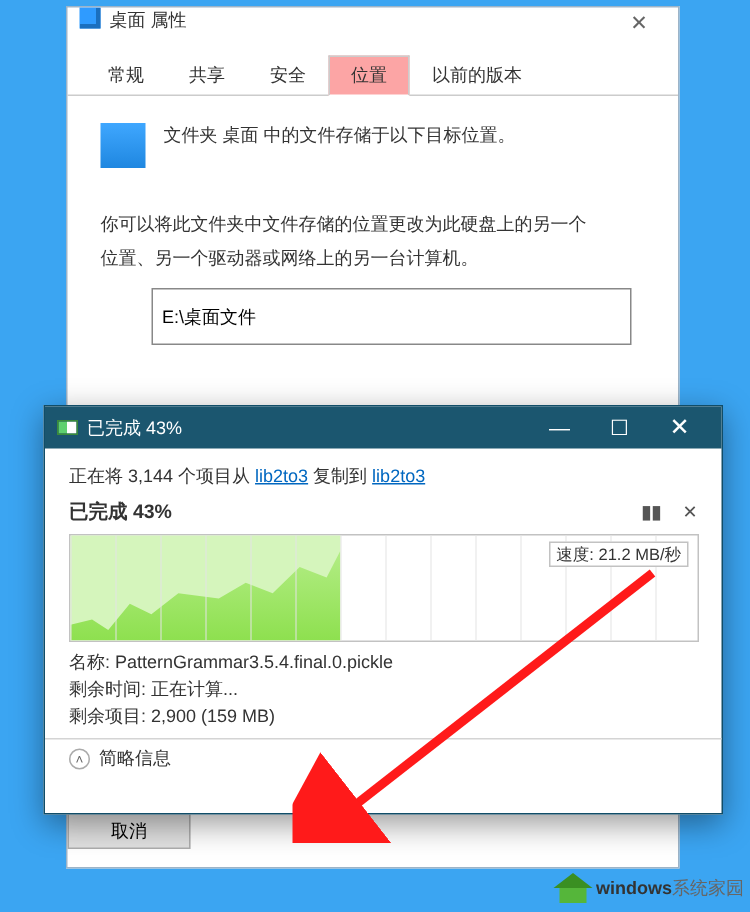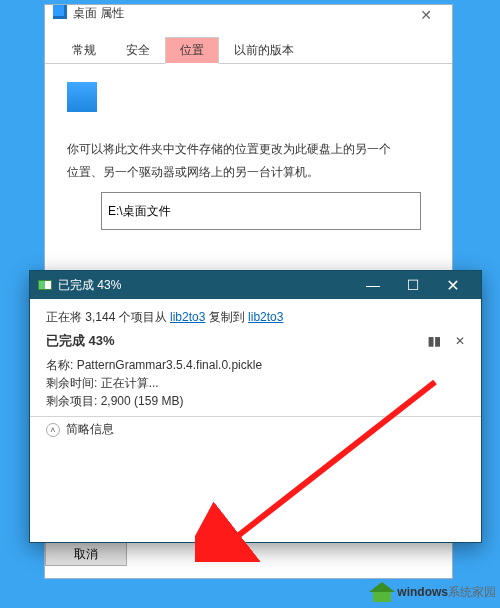--- a/index.html
+++ b/index.html
@@ -213,27 +213,29 @@
 <body>
 
 <div class="propwin">
   <div class="titlebar">
     <div class="ticon"></div>
     <div class="ttext">桌面 属性</div>
     <div class="closebtn">✕</div>
   </div>
   <div class="tabstrip">
     <div class="tab">常规</div>
+    <div class="tab">共享</div>
     <div class="tab">安全</div>
     <div class="tab active">位置</div>
     <div class="tab">以前的版本</div>
   </div>
   <div class="tabbody">
     <div class="iconrow">
       <div class="biconbox"></div>
+      <div>文件夹 桌面 中的文件存储于以下目标位置。</div>
     </div>
     <div class="desc-line">你可以将此文件夹中文件存储的位置更改为此硬盘上的另一个</div>
     <div class="desc-line">位置、另一个驱动器或网络上的另一台计算机。</div>
     <input class="pathfield" value="E:\桌面文件" style="">
   </div>
   <div class="btnrow">
     <button class="winbtn">确定</button>
     <button class="winbtn">取消</button>
   </div>
 </div>
@@ -251,20 +253,26 @@
     <div class="line">
       <span>正在将 3,144 个项目从 </span><span class="link">lib2to3</span><span> 复制到 </span><span class="link">lib2to3</span>
     </div>
     <div class="statusrow">
       <div class="done">已完成 43%</div>
       <div class="ctrls">
         <span><b>▮▮</b></span>
         <span>✕</span>
       </div>
     </div>
+    <div class="chart">
+      <div class="fillbg"></div>
+      <div class="fill"></div>
+      <div class="grid"></div>
+      <div class="speed">速度: 21.2 MB/秒</div>
+    </div>
     <div class="details">
       <div><span>名称: </span><span>PatternGrammar3.5.4.final.0.pickle</span></div>
       <div><span>剩余时间: </span><span>正在计算...</span></div>
       <div><span>剩余项目: </span><span>2,900 (159 MB)</span></div>
     </div>
     <div class="sep"></div>
     <div class="fewer">
       <span class="chev">˄</span>
       <span>简略信息</span>
     </div>

